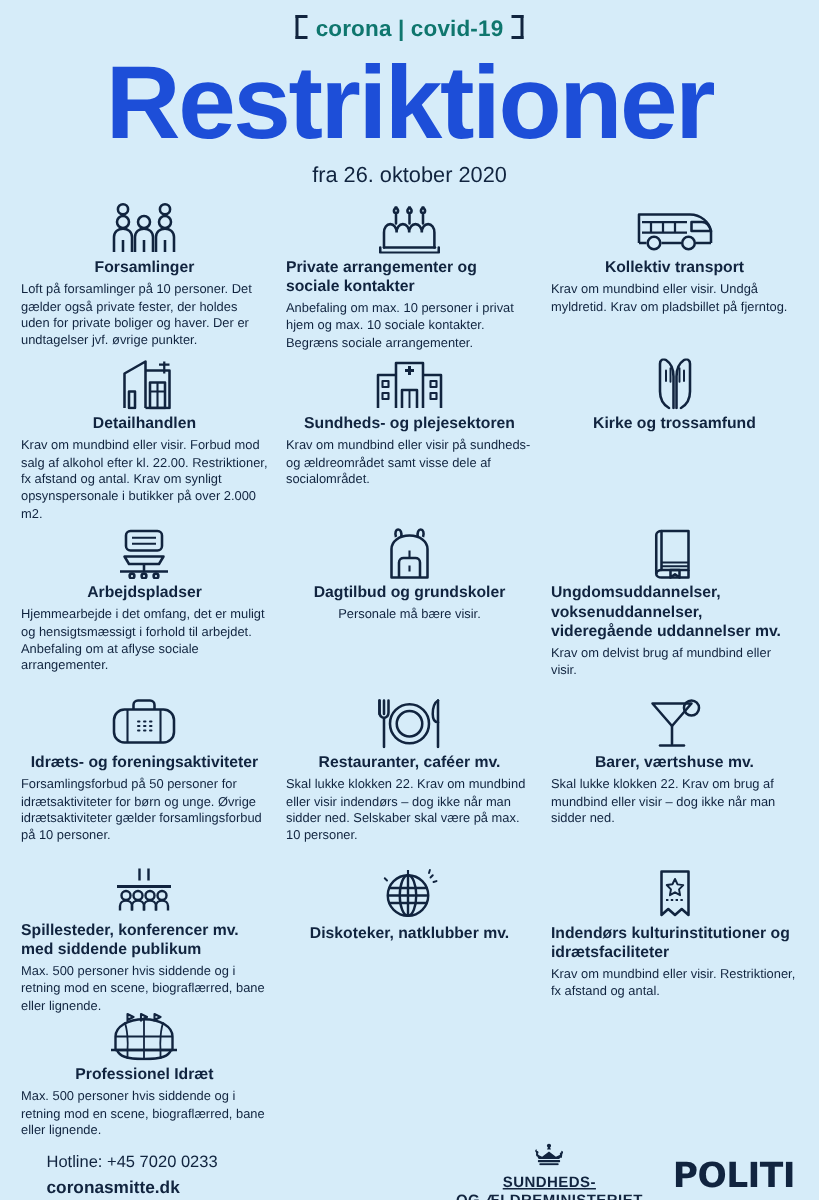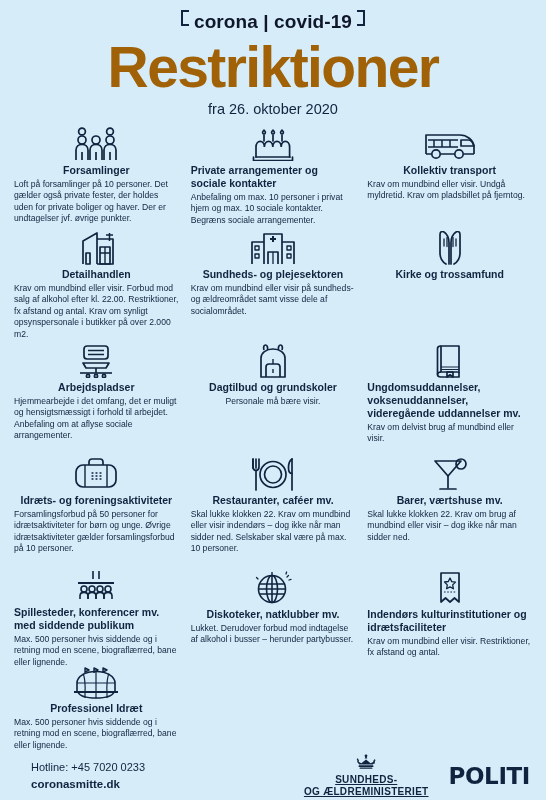--- a/index.html
+++ b/index.html
@@ -29,43 +29,43 @@
     flex: 0 0 auto;
   }
 
   .tagline-wrap {
     display: inline-block;
     position: relative;
     padding: 2px 13px;
   }
 
   .tagline {
-    font-size: 19px;
+    font-size: 15px;
     font-weight: bold;
     letter-spacing: .1px;
-    color: #0f172a;
+    color: #0f766e;
     white-space: nowrap;
   }
 
   .bracket {
     position: absolute;
     width: 8px;
     height: 16px;
     top: 1px;
   }
   .bracket.left  { left: 0;  border-left: 2px solid #11243f;  border-top: 2px solid #11243f; border-bottom: 2px solid #11243f; }
   .bracket.right { right: 0; border-right: 2px solid #11243f; border-top: 2px solid #11243f; border-bottom: 2px solid #11243f; }
 
   .main-title {
-    font-size: 57px;
+    font-size: 69px;
     font-weight: bold;
     letter-spacing: -1.6px;
     line-height: 1.02;
     margin-top: 3px;
-    color: #a16207;
+    color: #1d4ed8;
   }
 
   .subtitle {
     font-size: 14.5px;
     margin-top: 5px;
     margin-bottom: 2px;
     color: #11243f;
   }
 
   
@@ -432,21 +432,20 @@
               <ellipse cx="22" cy="18" rx="5.5" ry="13.5"></ellipse>
               <path d="M22 4.5v27"></path>
               <path d="M9.3 13h25.4M8.5 18h27M9.3 23h25.4"></path>
               <path d="M22 4.5V1" stroke-width="1.4"></path>
               <path d="M37 6l1.5-1.5M39 9l2-.6M36 3l.6-2" stroke-width="1.3" stroke-linecap="round"></path>
               <path d="M8 8l-1.5-1.5" stroke-width="1.3" stroke-linecap="round"></path>
             </g>
           </svg>
         </div>
         <div class="cell-title">Diskoteker, natklubber mv.</div>
-        <div class="cell-body">Lukket. Derudover forbud mod indtagelse af alkohol i busser – herunder partybusser.</div>
       </div>
 
       <div class="cell">
         <div class="icon">
           <svg width="40" height="34" viewBox="0 0 40 34">
             <g fill="none" stroke="#11243f" stroke-width="1.7" stroke-linejoin="round">
               <path d="M11 2h18v29l-4.5-4-4.5 4-4.5-4-4.5 4z"></path>
               <path d="M20 7l1.7 3.6 3.8.5-2.8 2.8.7 3.9-3.4-1.9-3.4 1.9.7-3.9L14.5 11l3.8-.5z" stroke-width="1.3"></path>
               <path d="M14 21h12" stroke-width="1.2" stroke-dasharray="1.6 1.6"></path>
             </g>

